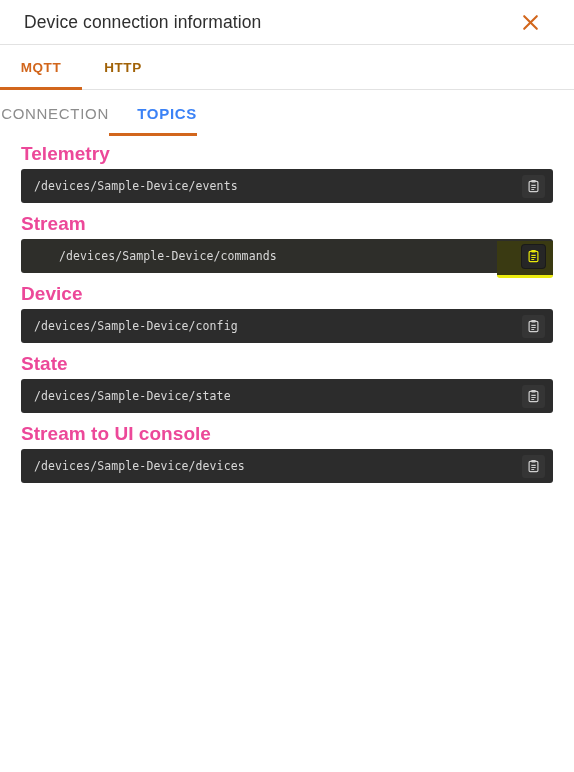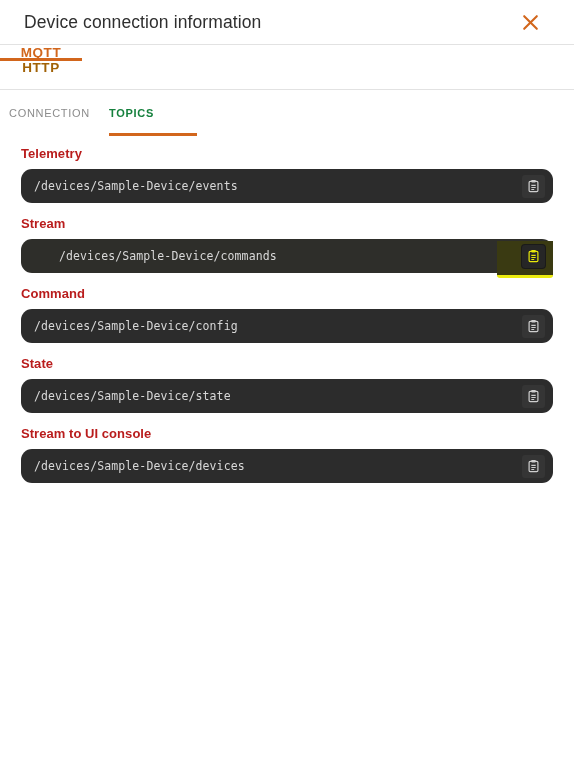--- a/index.html
+++ b/index.html
@@ -57,21 +57,20 @@
   }
   .close-button svg { display: block; }
 
   
   .primary-tabs {
     position: relative;
     height: 44px;
     border-bottom: 1px solid #e2e2e2;
     display: flex;
     align-items: stretch;
-    flex-direction: column;
   }
   .primary-tab {
     position: relative;
     display: flex;
     align-items: center;
     justify-content: center;
     font-size: 13.5px;
     font-weight: 700;
     letter-spacing: 0.55px;
     color: #a16207;
@@ -97,60 +96,60 @@
     position: relative;
     height: 46px;
     display: flex;
     align-items: stretch;
     padding-left: 0px;
   }
   .secondary-tab {
     position: relative;
     display: flex;
     align-items: center;
-    justify-content: flex-start;
-    font-size: 11px;
+    justify-content: flex-end;
+    font-size: 15px;
     font-weight: 500;
     letter-spacing: 0.7px;
     color: #8c8c8c;
     cursor: pointer;
     box-sizing: border-box;
     user-select: none;
   }
   .secondary-tab.tab-connection { width: 100px; margin-left: 9px; }
   .secondary-tab.tab-topics { width: 88px; margin-left: 0px; }
-  .secondary-tab.active { color: #15803d; font-weight: 700; }
+  .secondary-tab.active { color: #3b82f6; font-weight: 700; }
   .secondary-tab.active::after {
     content: "";
     position: absolute;
     left: 0;
     right: 0;
     bottom: 0;
     height: 3px;
     background: #d2661c;
   }
 
   
   .fields {
     padding: 9px 21px 0 21px;
   }
   .field-row { margin-bottom: 12px; }
   .field-label {
-    font-size: 13px;
+    font-size: 19px;
     font-weight: 700;
-    color: #b91c1c;
+    color: #ec4899;
     letter-spacing: 0.05px;
     margin-bottom: 7px;
     line-height: 17px;
   }
   .field-box {
     position: relative;
     height: 34px;
     background: #2c2c2c;
-    border-radius: 11px;
+    border-radius: 3px;
     display: flex;
     align-items: center;
     box-sizing: border-box;
     padding: 0 8px 0 13px;
   }
   .field-value {
     font-family: "DejaVu Sans Mono", "Liberation Mono", monospace;
     font-size: 11.5px;
     color: #d8d8d8;
     letter-spacing: 0.1px;
@@ -262,21 +261,21 @@
               <rect class="clip" x="2.1" y="2.3" width="8.8" height="10.4" rx="1.2"></rect>
               <rect class="clip-fill" x="4.3" y="0.9" width="4.4" height="2.6" rx="0.7"></rect>
               <path class="clip" d="M4.3 6.4 H8.7 M4.3 8.5 H8.7 M4.3 10.5 H7.2" stroke-width="0.95"></path>
             </svg>
           </span>
         </button>
       </div>
     </div>
 
     <div class="field-row">
-      <div class="field-label">Command</div>
+      <div class="field-label">Device</div>
       <div class="field-box">
         <div class="field-value">/devices/Sample-Device/config</div>
         <button class="copy-button">
           <span>
             <svg width="13" height="14" viewBox="0 0 13 14" aria-hidden="true">
               <rect class="clip" x="2.1" y="2.3" width="8.8" height="10.4" rx="1.2"></rect>
               <rect class="clip-fill" x="4.3" y="0.9" width="4.4" height="2.6" rx="0.7"></rect>
               <path class="clip" d="M4.3 6.4 H8.7 M4.3 8.5 H8.7 M4.3 10.5 H7.2" stroke-width="0.95"></path>
             </svg>
           </span>

